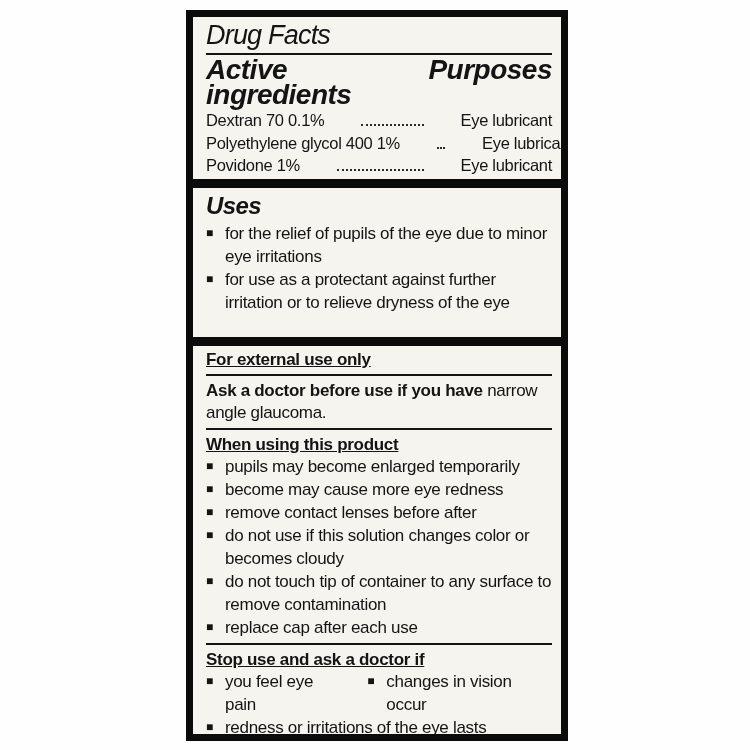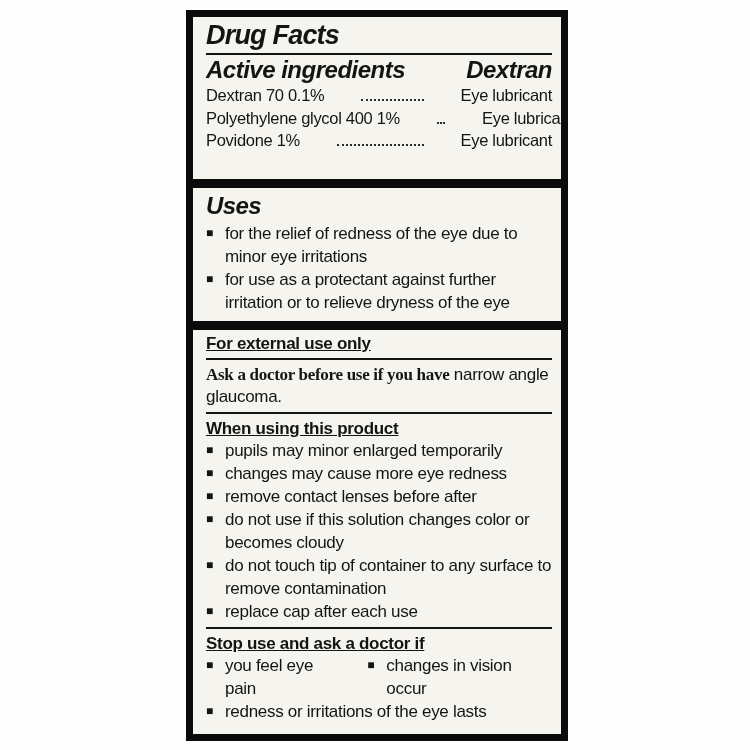--- a/index.html
+++ b/index.html
@@ -18,37 +18,37 @@
     width: 382px; height: 731px;
     background: #f5f4ef;
     border: 7px solid #0b0b0b;
     display: flex;
     flex-direction: column;
     overflow: hidden;
   }
   .sec { padding: 3px 9px 3px 13px; overflow: hidden; }
   .sec-divider { border-top: 9px solid #0b0b0b; }
   .sec1 { height: 162px; flex: none; }
-  .sec2 { height: 142px; flex: none; }
+  .sec2 { height: 158px; flex: none; }
   .sec3 { flex: 1; }
 
   .drug-facts-title {
     margin: 0;
     font-size: 27px;
     line-height: 31px;
-    font-weight: 700;
+    font-weight: 400;
     font-style: italic;
     letter-spacing: -0.8px;
   }
   .title-rule { border-top: 2.5px solid #141414; margin: 2px 0 2px; }
 
   .ai-cols { display: flex; justify-content: space-between; align-items: baseline; margin: 1px 0 2px; }
   .ai-heading, .purposes-heading {
     margin: 0;
-    font-size: 24px;
+    font-size: 28px;
     line-height: 25px;
     font-weight: 700;
     font-style: italic;
     letter-spacing: -0.5px;
   }
   .ing-row { display: flex; align-items: baseline; font-size: 16.5px; line-height: 22.5px; letter-spacing: -0.3px; gap: 36px; }
   .ing-name { white-space: nowrap; }
   .dot-leader { flex: 1; min-width: 8px; border-bottom: 2px dotted #2a2a2a; margin: 0 1px 3px 1px; }
   .ing-purpose { white-space: nowrap; }
 
@@ -60,37 +60,37 @@
     font-style: italic;
     letter-spacing: -0.6px;
   }
   .bullet-item { display: flex; font-size: 17px; line-height: 23px; letter-spacing: -0.3px; }
   .bullet-icon { flex: none; width: 19px; font-size: 12px; line-height: 23px; }
   .bullet-text { flex: 1; }
 
   .bold-line { margin: 0; font-size: 17px; line-height: 21px; font-weight: 700; letter-spacing: -0.3px; text-decoration: underline; }
   .thin-rule { border-top: 2px solid #141414; margin: 4px 0 4px; }
   .mixed-line { margin: 0; font-size: 17px; line-height: 22px; letter-spacing: -0.3px; }
-  .mixed-line b { font-weight: 700; font-family: Liberation Serif, serif; }
+  .mixed-line b { font-weight: 700; }
 
   .inline-bullets { display: flex; font-size: 17px; line-height: 23px; letter-spacing: -0.3px; }
   .inline-bullets .pair { display: flex; }
   .inline-bullets .pair + .pair { margin-left: 22px; }
 </style>
 </head>
 <body>
 
 <div class="label-frame">
 
   <div class="sec sec1">
     <h1 class="drug-facts-title">Drug Facts</h1>
     <div class="title-rule"></div>
     <div class="ai-cols">
       <h2 class="ai-heading">Active ingredients</h2>
-      <h2 class="purposes-heading">Dextran</h2>
+      <h2 class="purposes-heading">Purposes</h2>
     </div>
     <div class="ing-row">
       <span class="ing-name">Dextran 70 0.1%</span>
       <span class="dot-leader"></span>
       <span class="ing-purpose">Eye lubricant</span>
     </div>
     <div class="ing-row">
       <span class="ing-name">Polyethylene glycol 400 1%</span>
       <span class="dot-leader"></span>
       <span class="ing-purpose">Eye lubricant</span>
@@ -99,41 +99,41 @@
       <span class="ing-name">Povidone 1%</span>
       <span class="dot-leader"></span>
       <span class="ing-purpose">Eye lubricant</span>
     </div>
   </div>
 
   <div class="sec sec2 sec-divider">
     <h2 class="big-heading">Uses</h2>
     <div class="bullet-item">
       <span class="bullet-icon">■</span>
-      <span class="bullet-text">for the relief of redness of the eye due to minor eye irritations</span>
+      <span class="bullet-text">for the relief of pupils of the eye due to minor eye irritations</span>
     </div>
     <div class="bullet-item">
       <span class="bullet-icon">■</span>
       <span class="bullet-text">for use as a protectant against further irritation or to relieve dryness of the eye</span>
     </div>
   </div>
 
   <div class="sec sec3 sec-divider">
     <p class="bold-line">For external use only</p>
     <div class="thin-rule"></div>
     <p class="mixed-line"><b>Ask a doctor before use if you have</b><span> narrow angle glaucoma.</span></p>
     <div class="thin-rule"></div>
     <p class="bold-line">When using this product</p>
     <div class="bullet-item">
       <span class="bullet-icon">■</span>
-      <span class="bullet-text">pupils may minor enlarged temporarily</span>
+      <span class="bullet-text">pupils may become enlarged temporarily</span>
     </div>
     <div class="bullet-item">
       <span class="bullet-icon">■</span>
-      <span class="bullet-text">changes may cause more eye redness</span>
+      <span class="bullet-text">become may cause more eye redness</span>
     </div>
     <div class="bullet-item">
       <span class="bullet-icon">■</span>
       <span class="bullet-text">remove contact lenses before after</span>
     </div>
     <div class="bullet-item">
       <span class="bullet-icon">■</span>
       <span class="bullet-text">do not use if this solution changes color or becomes cloudy</span>
     </div>
     <div class="bullet-item">

